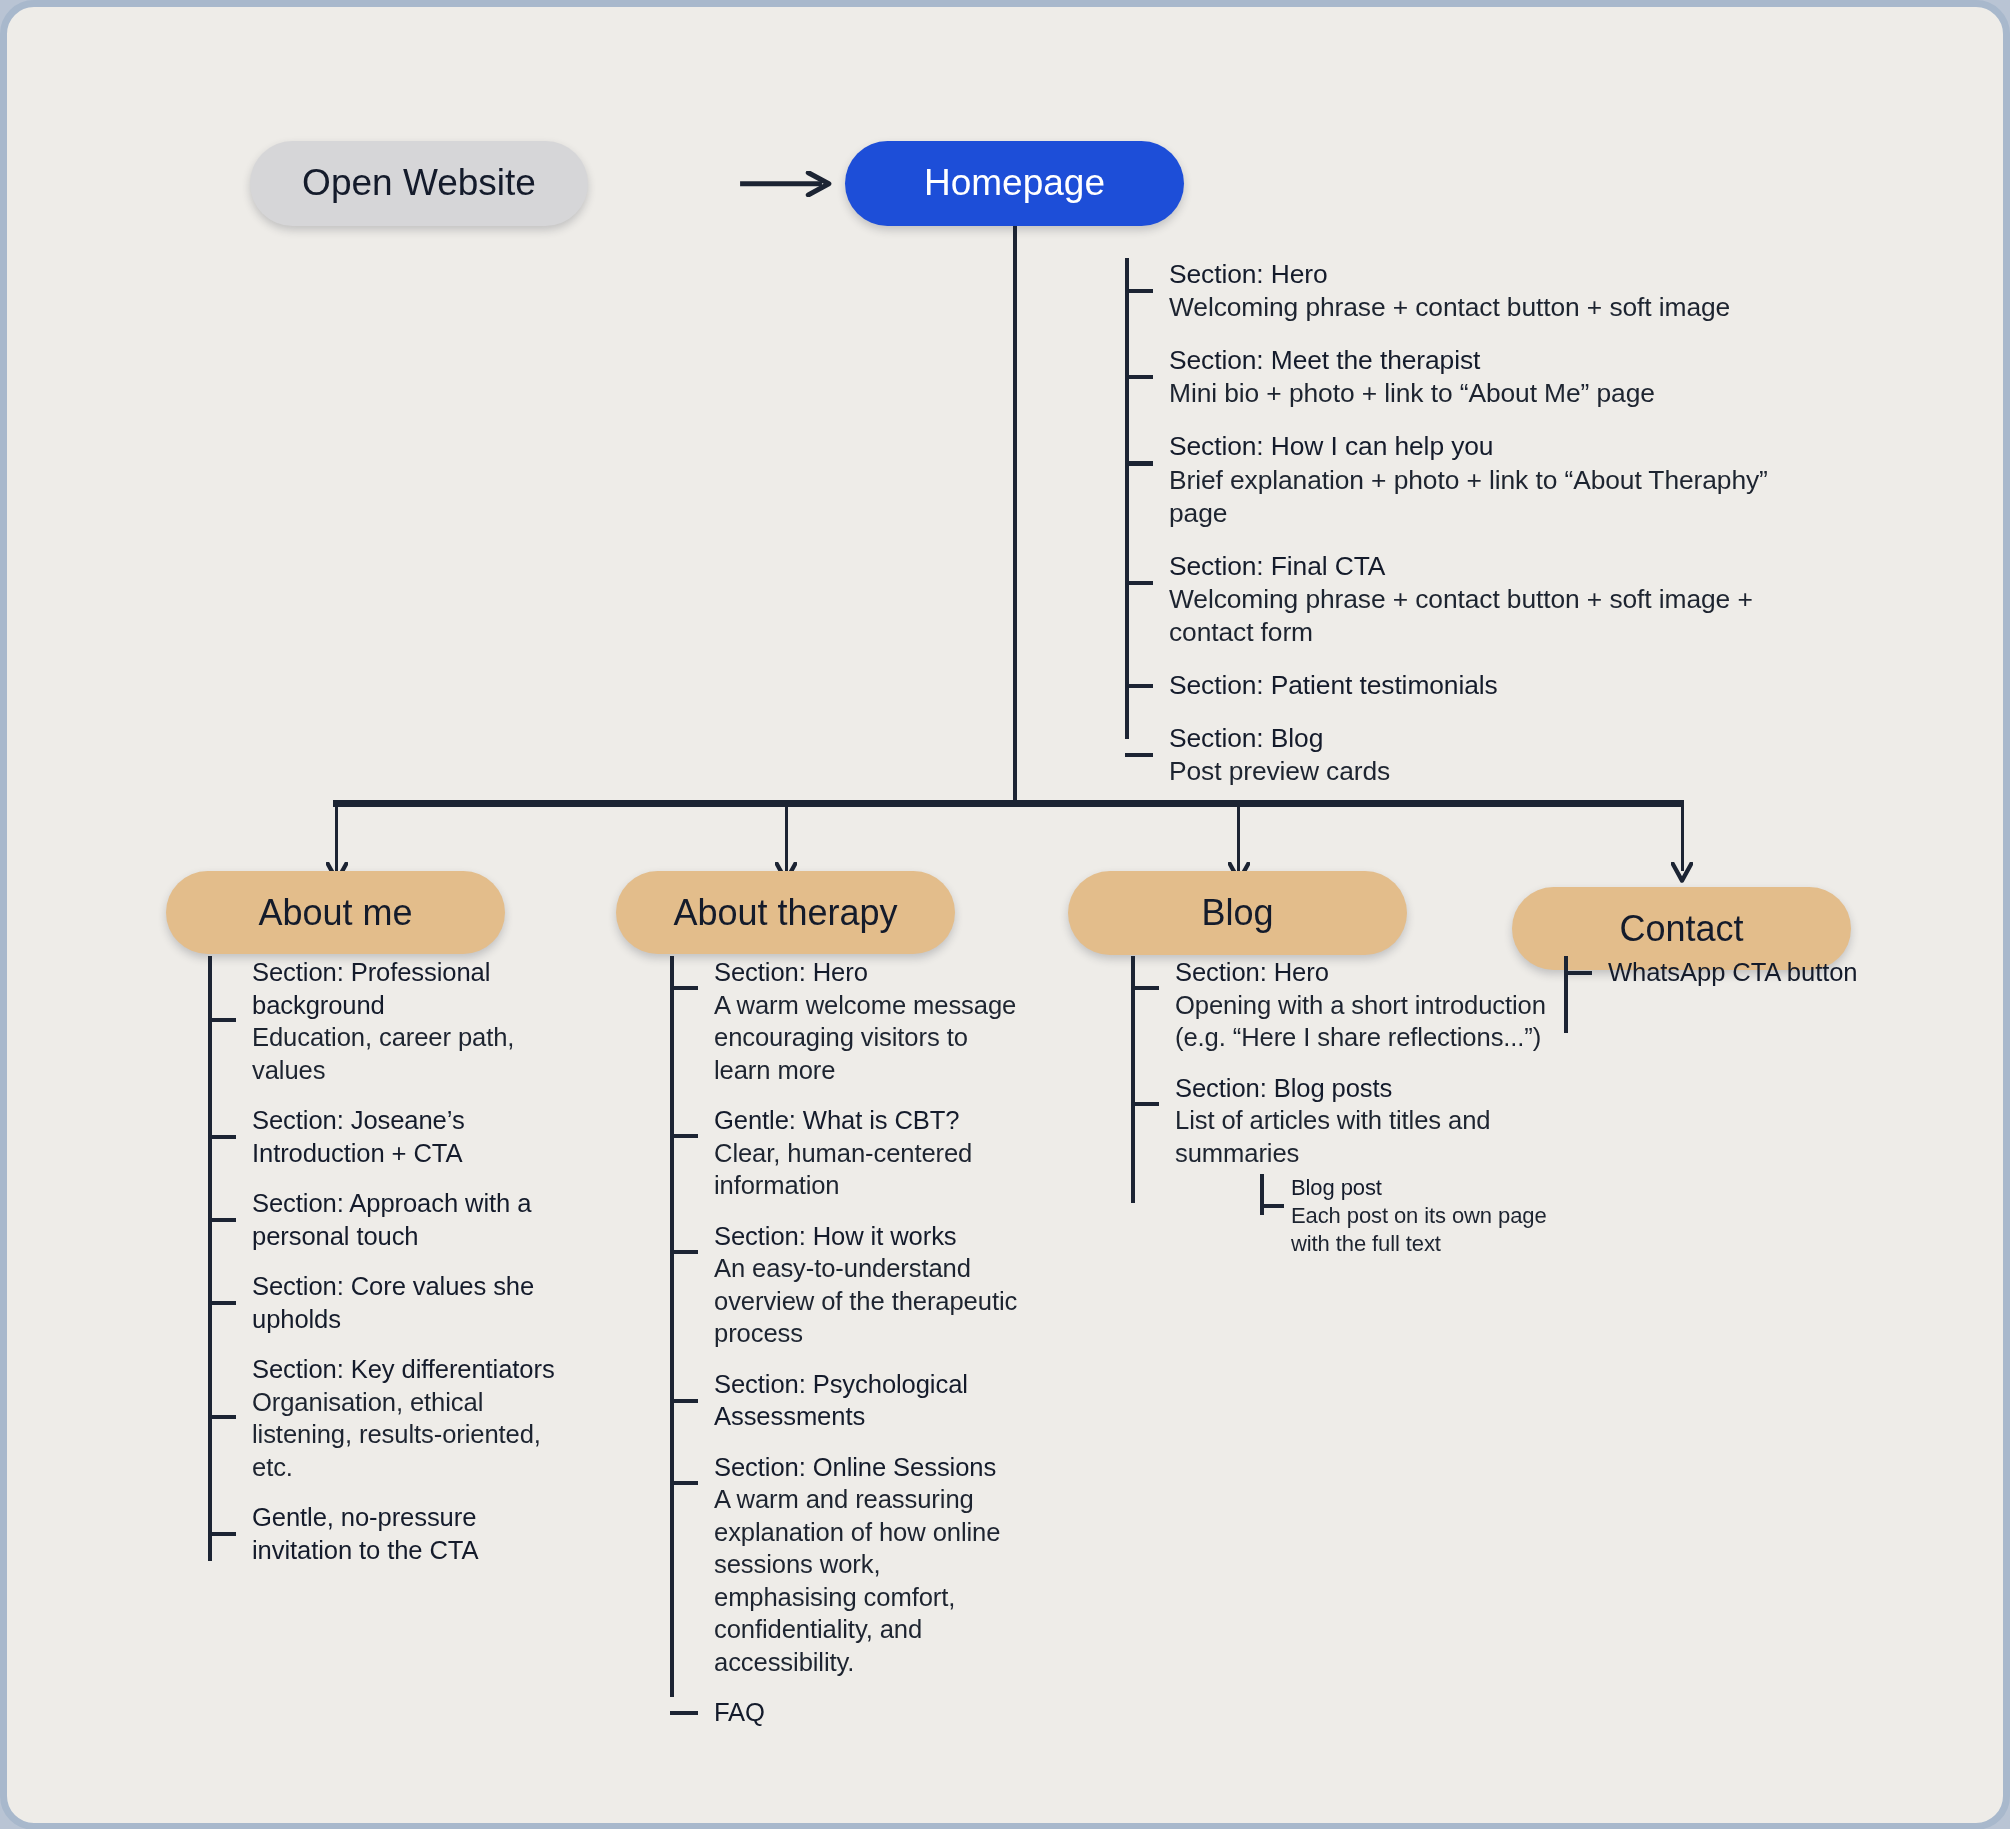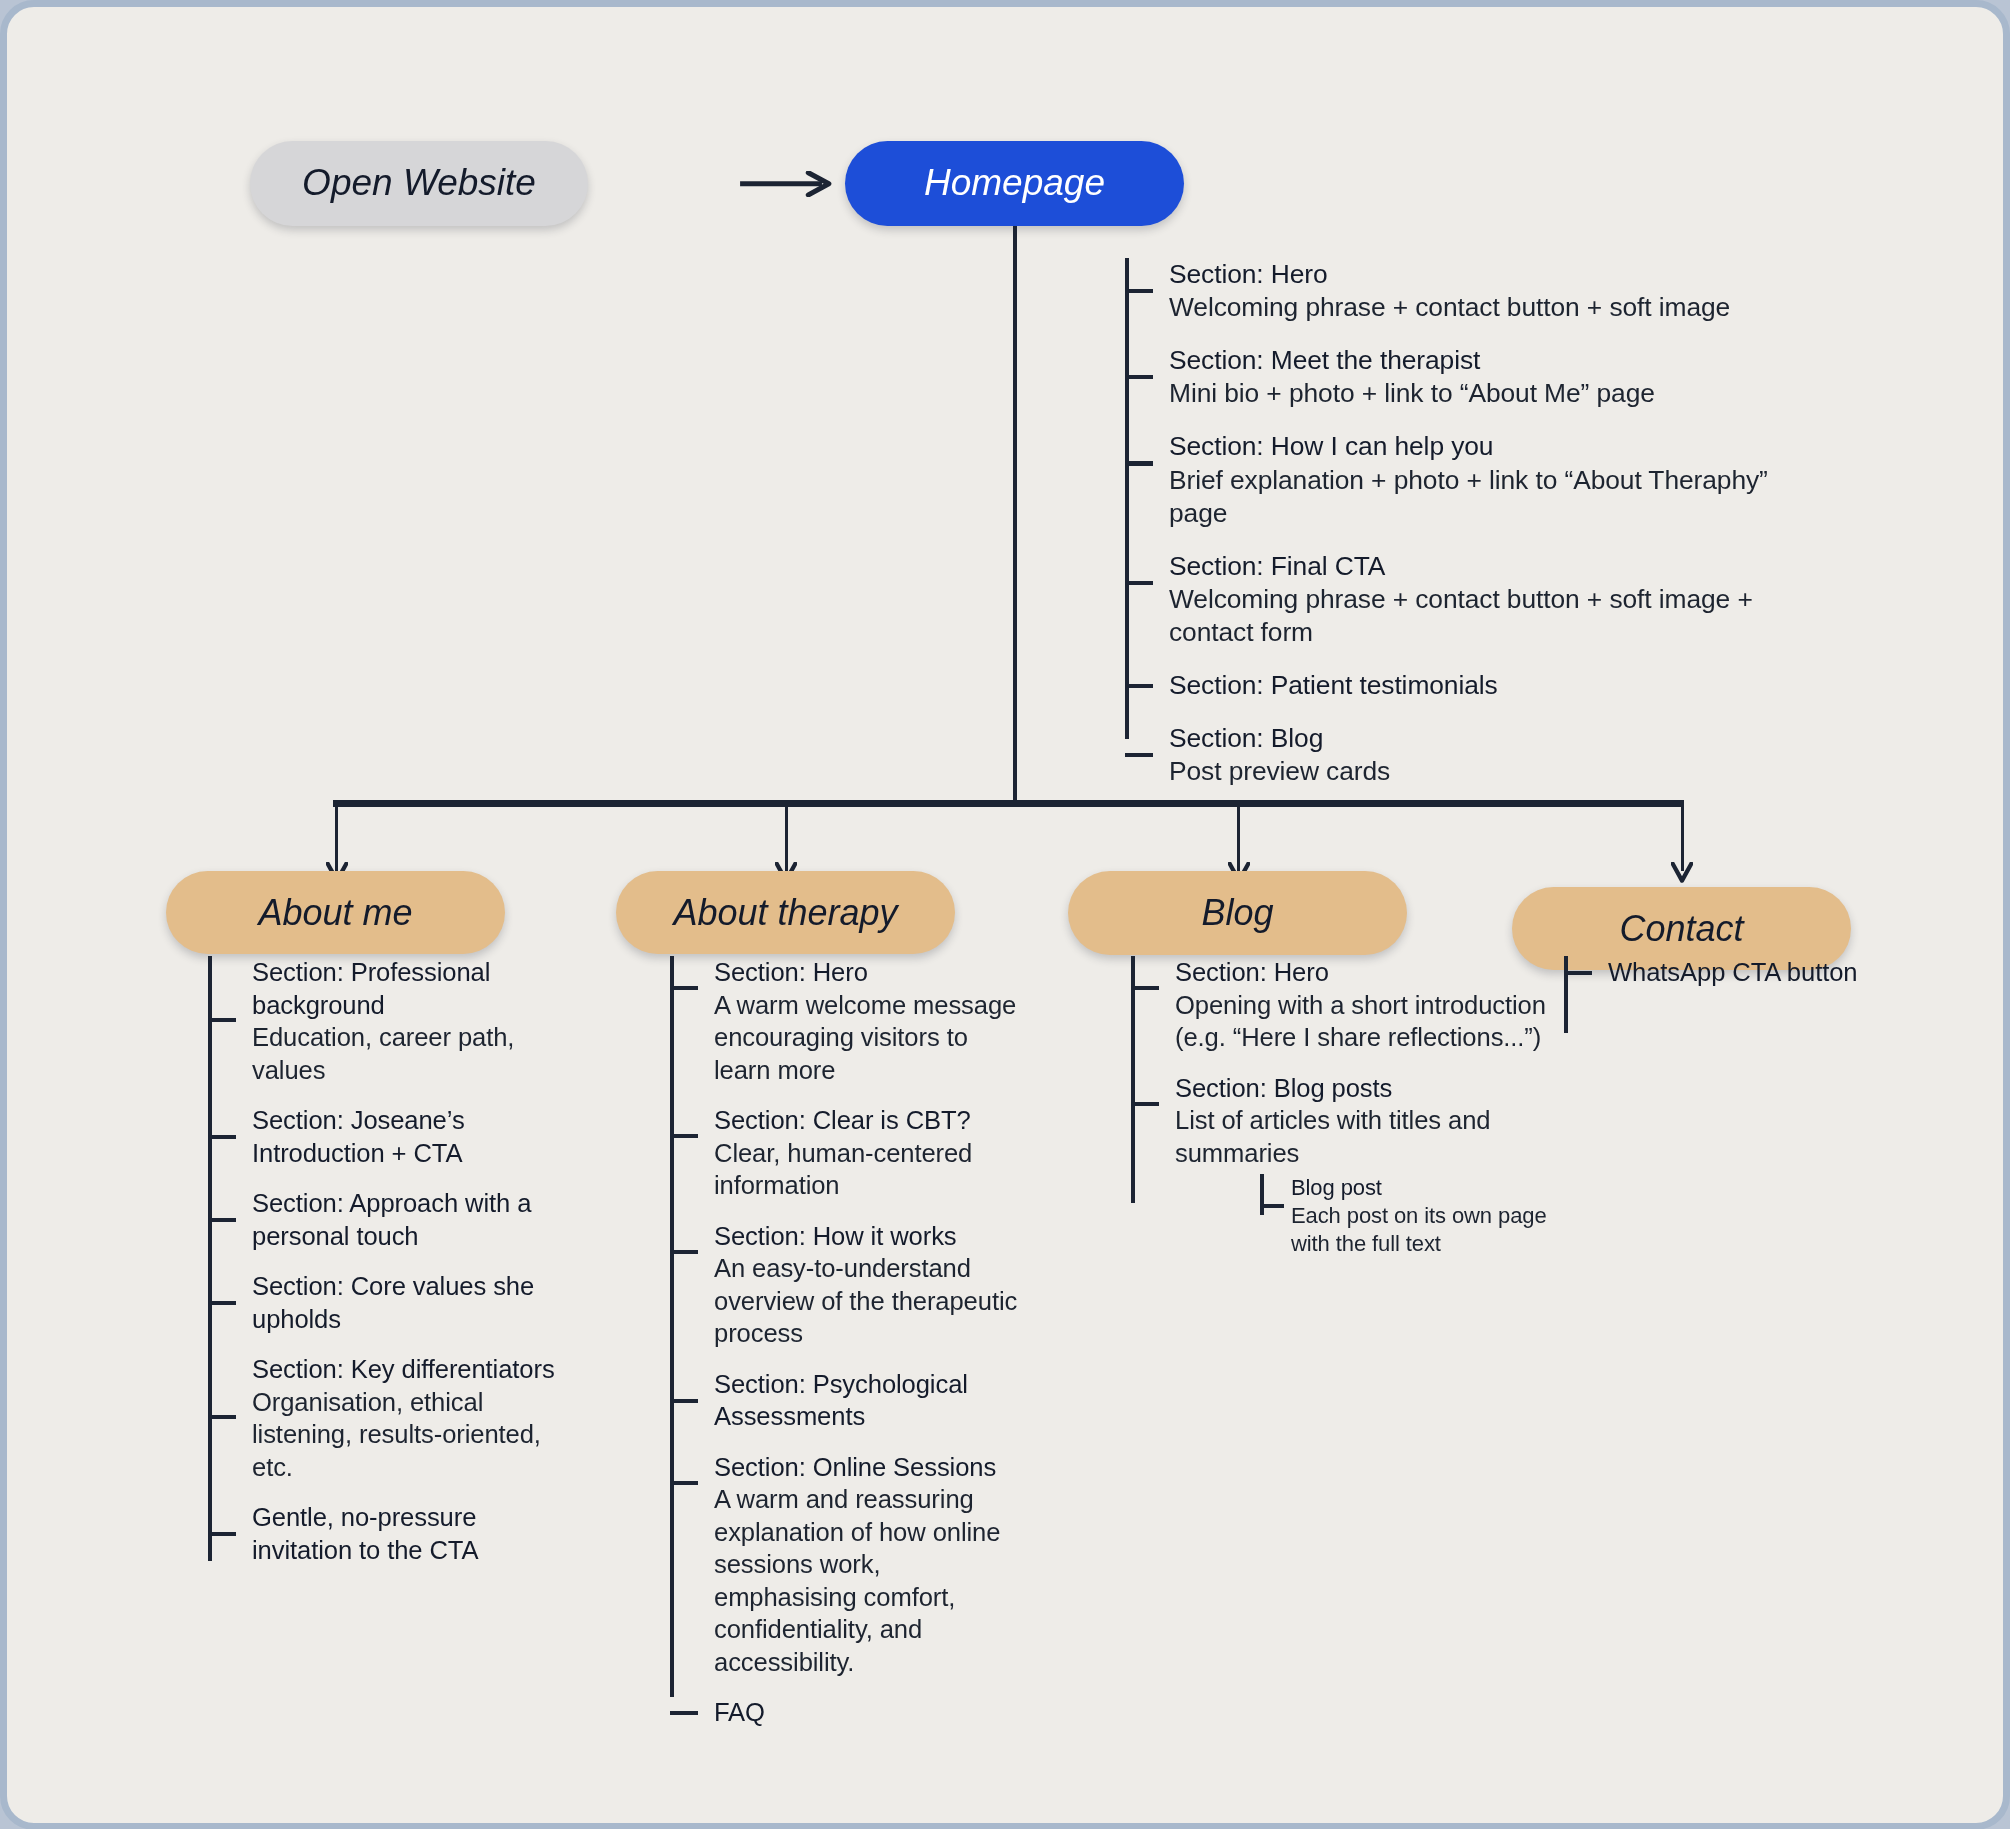--- a/index.html
+++ b/index.html
@@ -34,21 +34,20 @@
     align-items: center;
     justify-content: center;
     border-radius: 851px;
     box-shadow: 0 4.3px 8.5px rgba(40,45,60,0.22);
     box-sizing: border-box;
     text-align: center;
     line-height: 1.1;
   }
   .pill-label {
     white-space: nowrap;
-    font-style: italic;
   }
 
   .pill.gray {
     background: #d6d6d8;
     color: #141b2b;
   }
   .pill.dark {
     background: #1d4ed8;
     color: #ffffff;
     justify-content: center;
@@ -324,21 +323,21 @@
 
   <div class="tree col-tree" id="tree-abouttherapy">
     <div class="tree-spine"></div>
 
     <div class="branch no-pseudo" style="--tick-y: 30px;">
       <div class="branch-title">Section: Hero</div>
       <div class="branch-desc">A warm welcome message encouraging visitors to learn more</div>
     <span style="position: absolute; left: 0px; width: 28px; height: 4.3px; background: rgb(28, 36, 51); top: 30px;"></span>
       </div>
     <div class="branch no-pseudo" style="--tick-y: 30px;">
-      <div class="branch-title">Section: Clear is CBT?</div>
+      <div class="branch-title">Gentle: What is CBT?</div>
       <div class="branch-desc">Clear, human-centered information</div>
     <span style="position: absolute; left: 0px; width: 28px; height: 4.3px; background: rgb(28, 36, 51); top: 30px;"></span>
       </div>
     <div class="branch no-pseudo" style="--tick-y: 30px;">
       <div class="branch-title">Section: How it works</div>
       <div class="branch-desc">An easy-to-understand overview of the therapeutic process</div>
     <span style="position: absolute; left: 0px; width: 28px; height: 4.3px; background: rgb(28, 36, 51); top: 30px;"></span>
       </div>
     <div class="branch no-pseudo" style="--tick-y: 31px;">
       <div class="branch-title">Section: Psychological Assessments</div>

